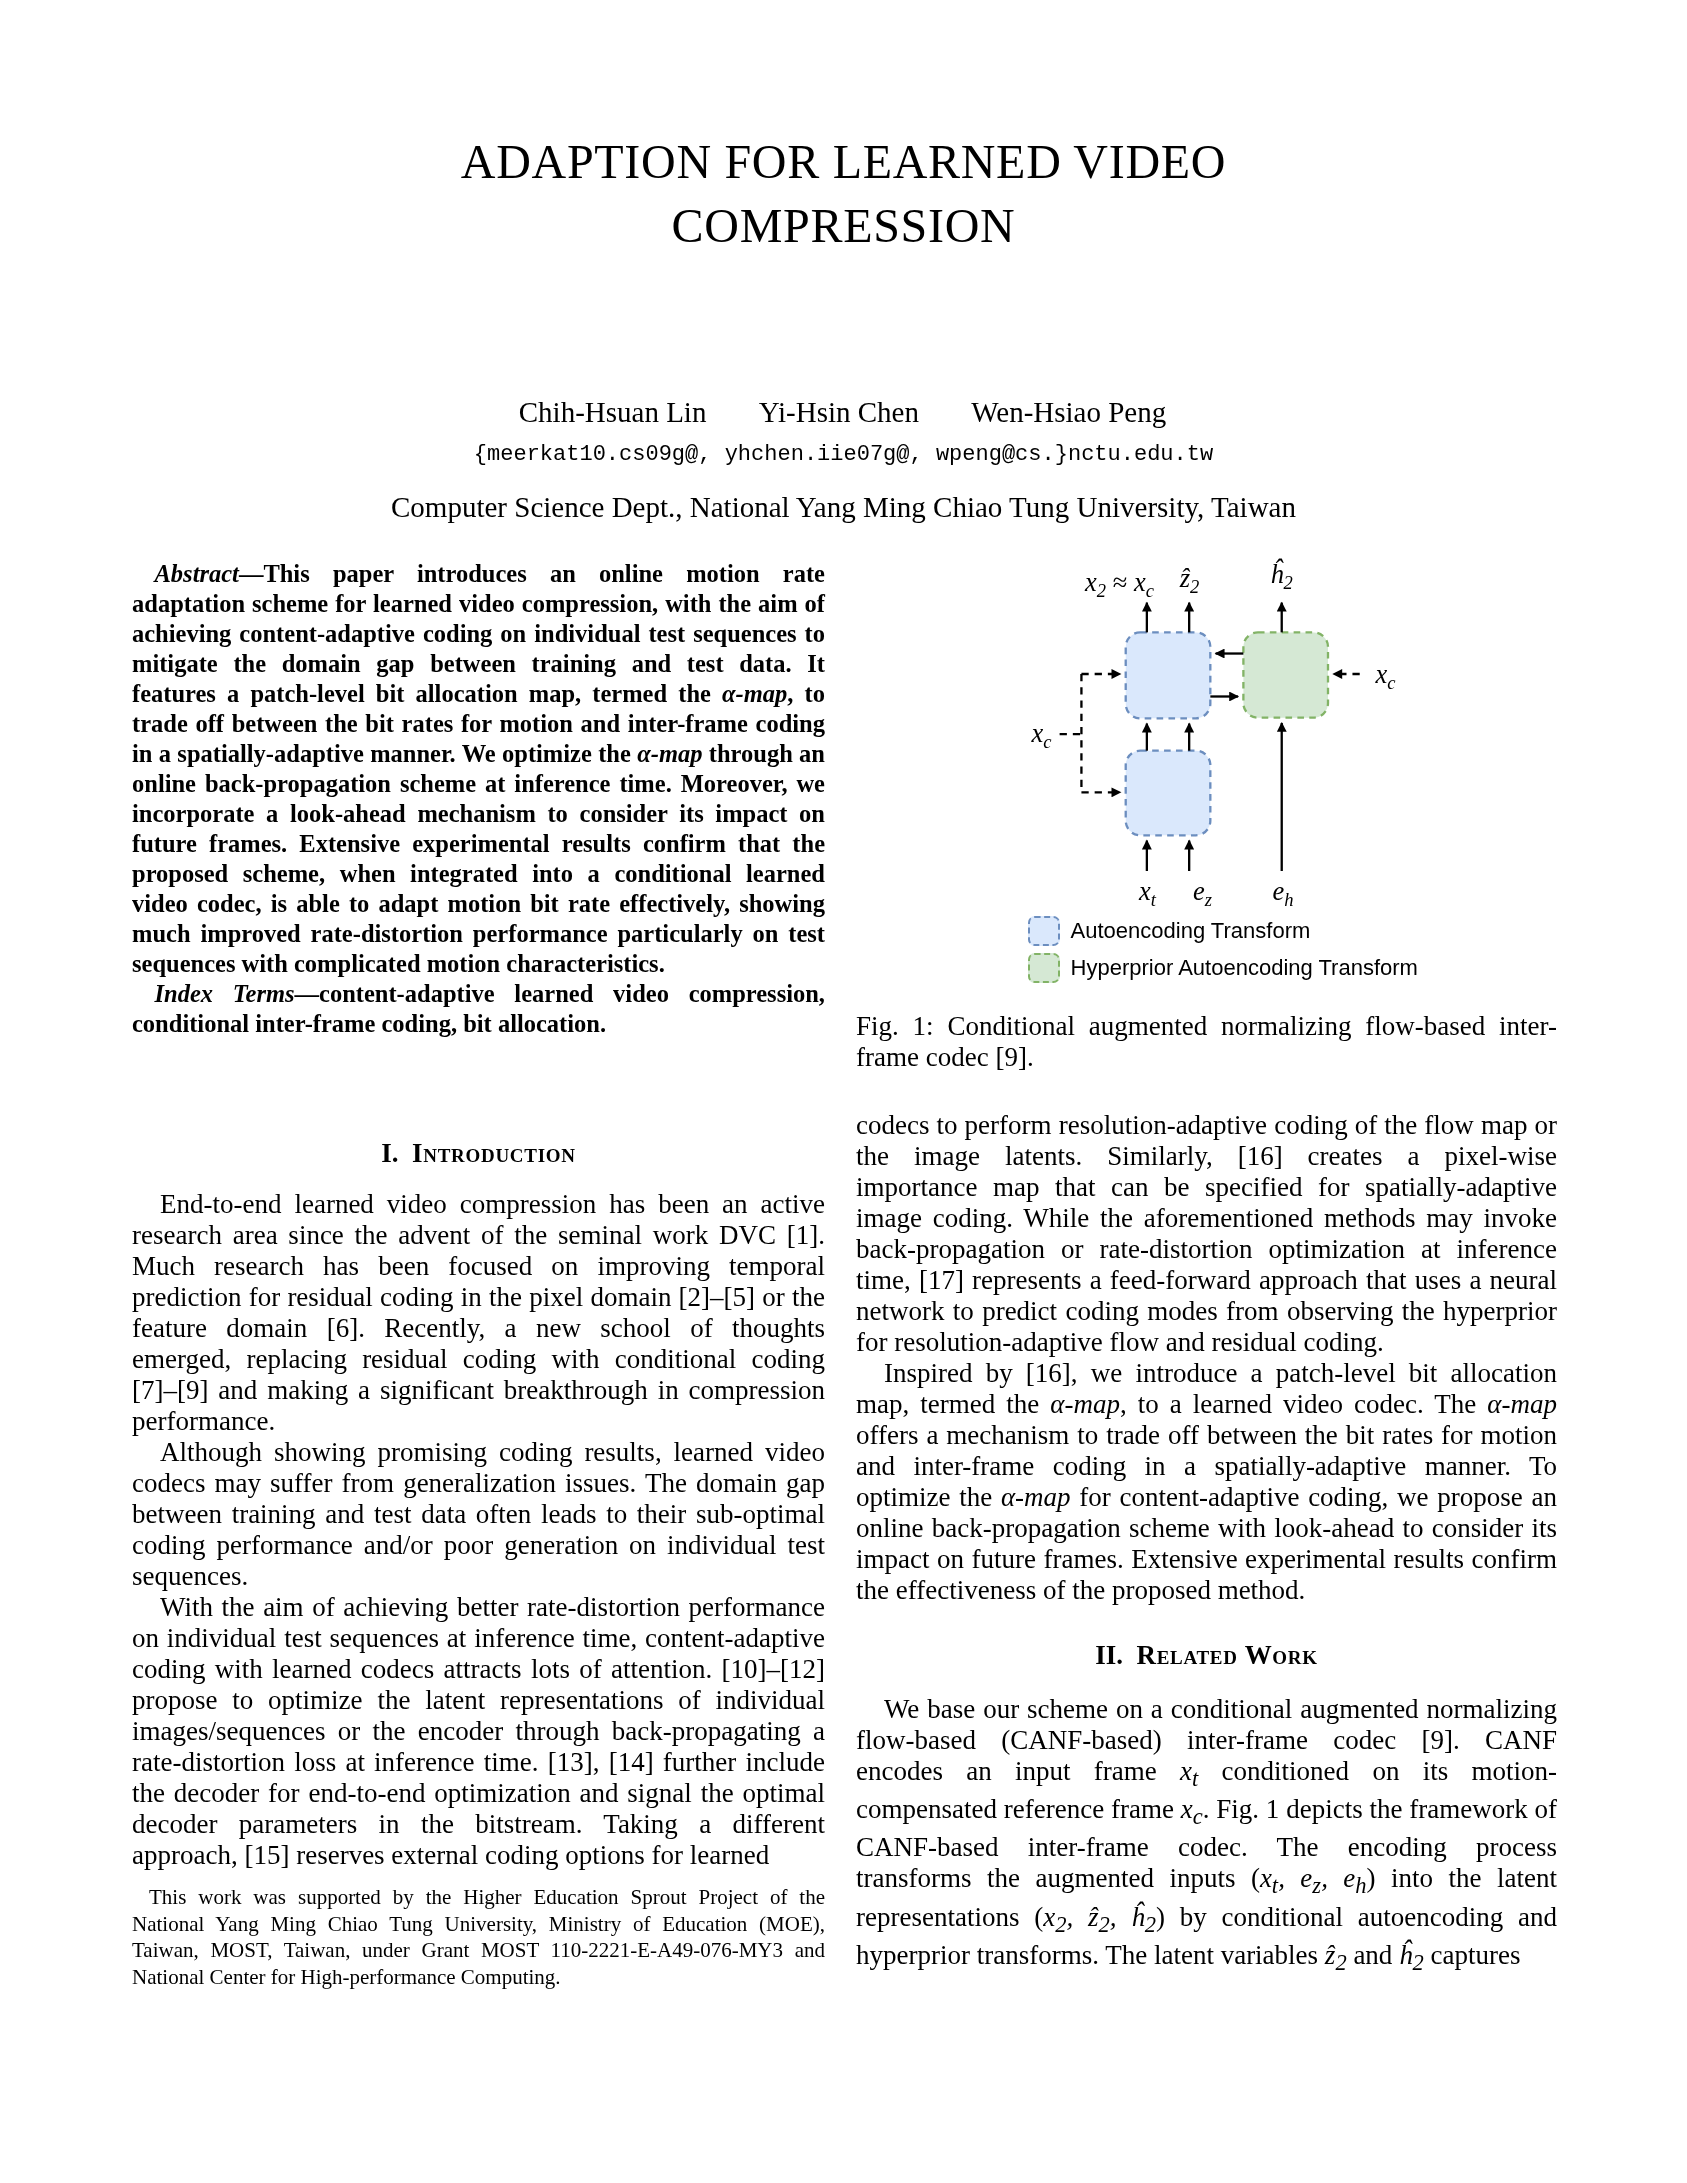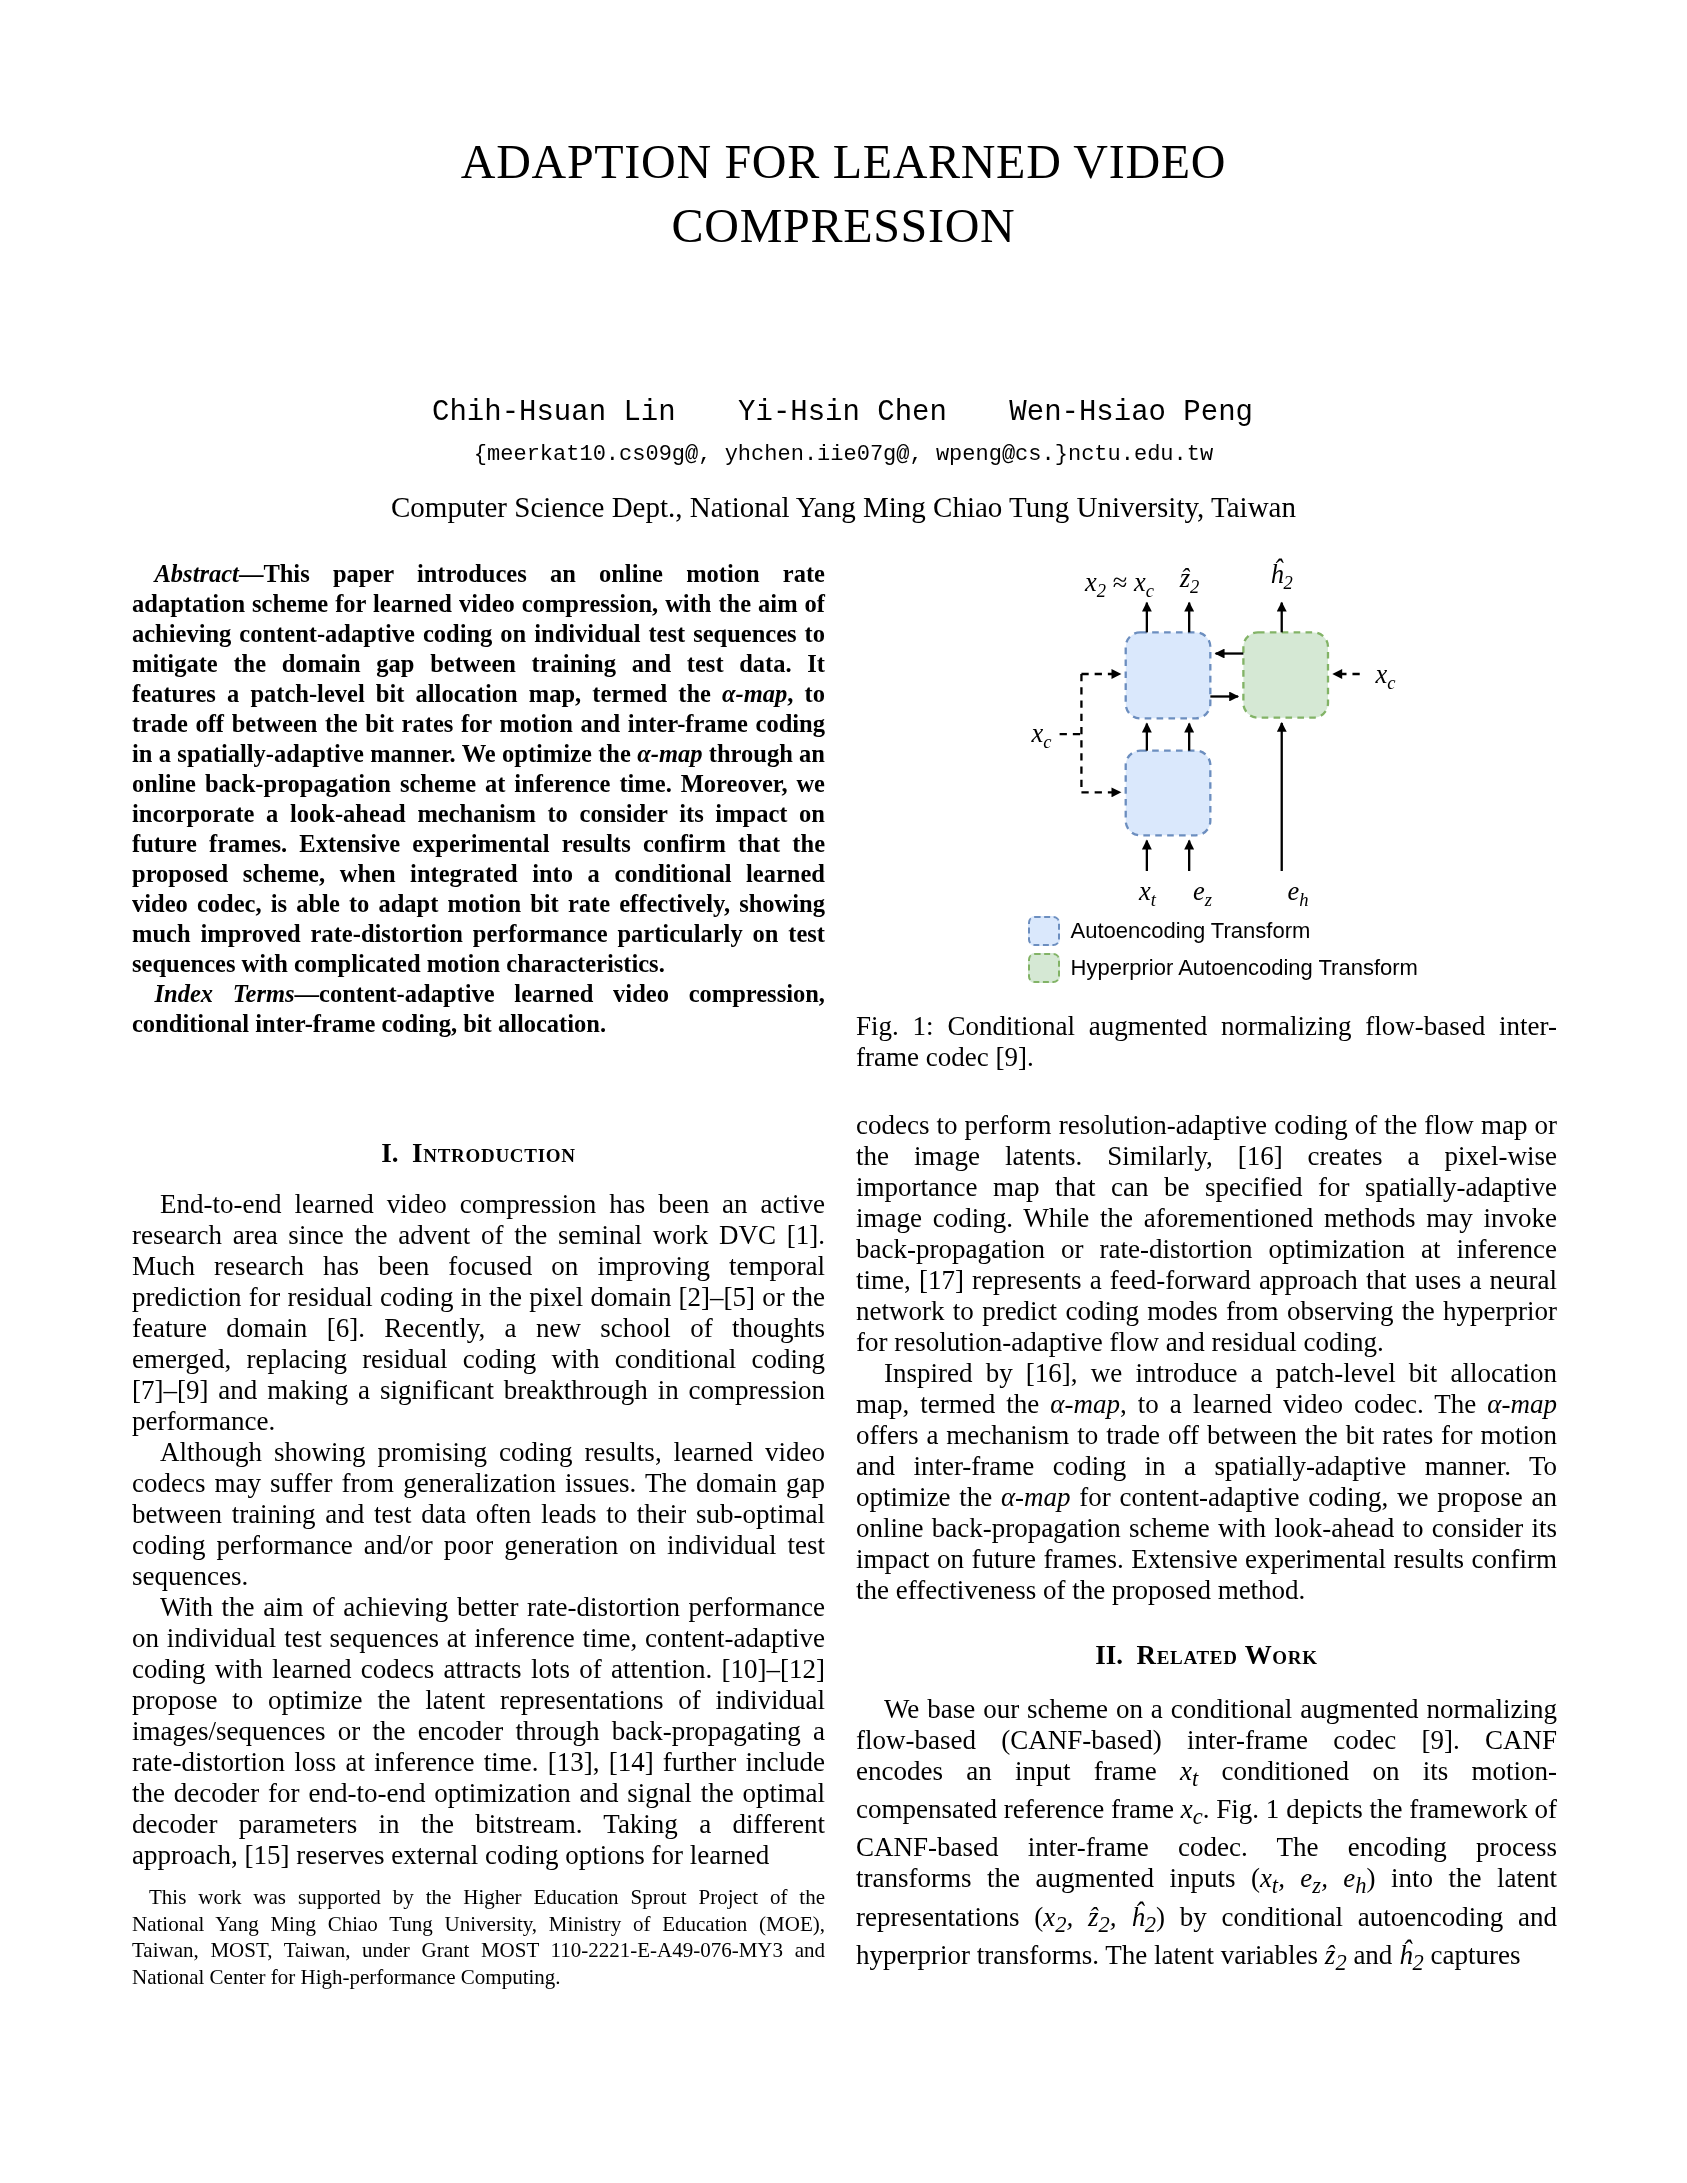--- a/index.html
+++ b/index.html
@@ -3,21 +3,21 @@
 <meta charset="utf-8">
 <style>
   html,body{margin:0;padding:0;background:#888;}
   #page{
     position:relative;width:1687px;height:2183px;background:#ffffff;
     font-family:"Liberation Serif", serif;color:#000;overflow:hidden;
   }
   
   #title-block{position:absolute;left:0;right:0;top:130px;text-align:center;}
   #title-block .title-line{font-size:48px;line-height:64px;font-weight:400;letter-spacing:0.7px;}
-  #authors-row{position:absolute;left:0;right:2px;top:396px;text-align:center;font-size:29px;font-family:Liberation Mono, monospace;}
+  #authors-row{position:absolute;left:0;right:2px;top:396px;text-align:center;font-size:29px;}
   #authors-row .author{margin:0 22.5px;}
   #emails-row{position:absolute;left:0;right:0;top:442px;text-align:center;
     font-family:"Liberation Mono", monospace;font-size:22px;}
   #affiliation-row{position:absolute;left:0;right:0;top:491px;text-align:center;font-size:29px;}
   
   .col{position:absolute;top:559px;text-align:justify;font-size:27px;line-height:31px;}
   #left-col{left:132px;width:693px;}
   #right-col{left:856px;width:701px;}
   p{margin:0;}
   .body-par{text-indent:28px;}
@@ -110,21 +110,21 @@
         </g>
       </svg>
 
       <span class="fig-label" style="left:111px;top:9.3px;width:99px;"><em>x<sub>2</sub></em> ≈ <em>x<sub>c</sub></em></span>
       <span class="fig-label" style="left:212px;top:5.3px;width:37px;"><em>ẑ<sub>2</sub></em></span>
       <span class="fig-label" style="left:304px;top:1.3px;width:37px;"><em>ĥ<sub>2</sub></em></span>
       <span class="fig-label" style="left:408px;top:101px;width:37px;"><em>x<sub>c</sub></em></span>
       <span class="fig-label" style="left:64px;top:160px;width:37px;"><em>x<sub>c</sub></em></span>
       <span class="fig-label" style="left:172px;top:318px;width:33px;"><em>x<sub>t</sub></em></span>
       <span class="fig-label" style="left:227px;top:318px;width:33px;"><em>e<sub>z</sub></em></span>
-      <span class="fig-label" style="left:322px;top:318px;width:34px;"><em>e<sub>h</sub></em></span>
+      <span class="fig-label" style="left:307px;top:318px;width:34px;"><em>e<sub>h</sub></em></span>
 
       <div class="legend-row" style="left:69px;top:356px;">
         <span class="legend-swatch" style="background: rgb(218, 232, 252); border-color: rgb(108, 142, 191);"></span>
         <span class="legend-label">Autoencoding Transform</span>
       </div>
       <div class="legend-row" style="left:69px;top:393px;">
         <span class="legend-swatch" style="background: rgb(213, 232, 212); border-color: rgb(130, 179, 102);"></span>
         <span class="legend-label">Hyperprior Autoencoding Transform</span>
       </div>
     </div>

